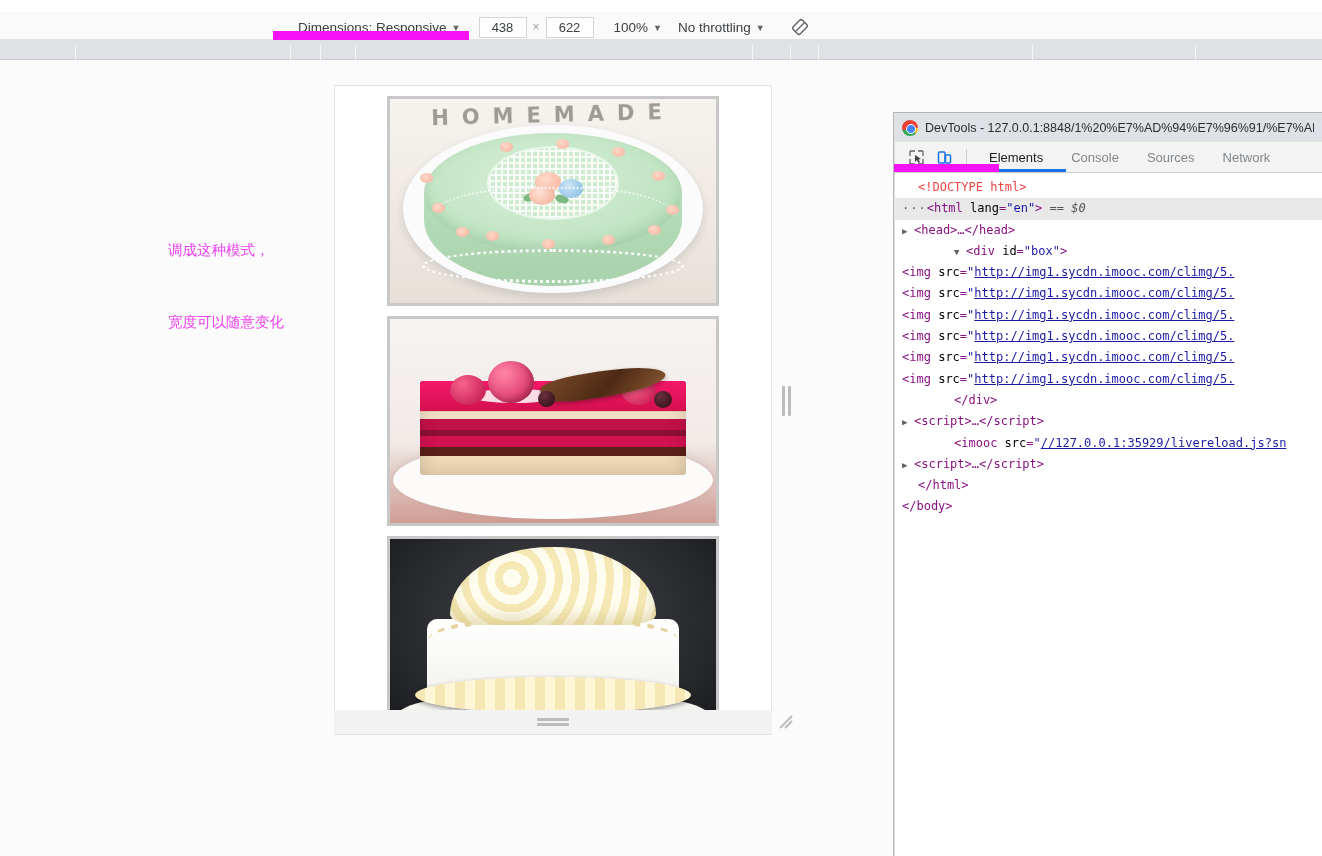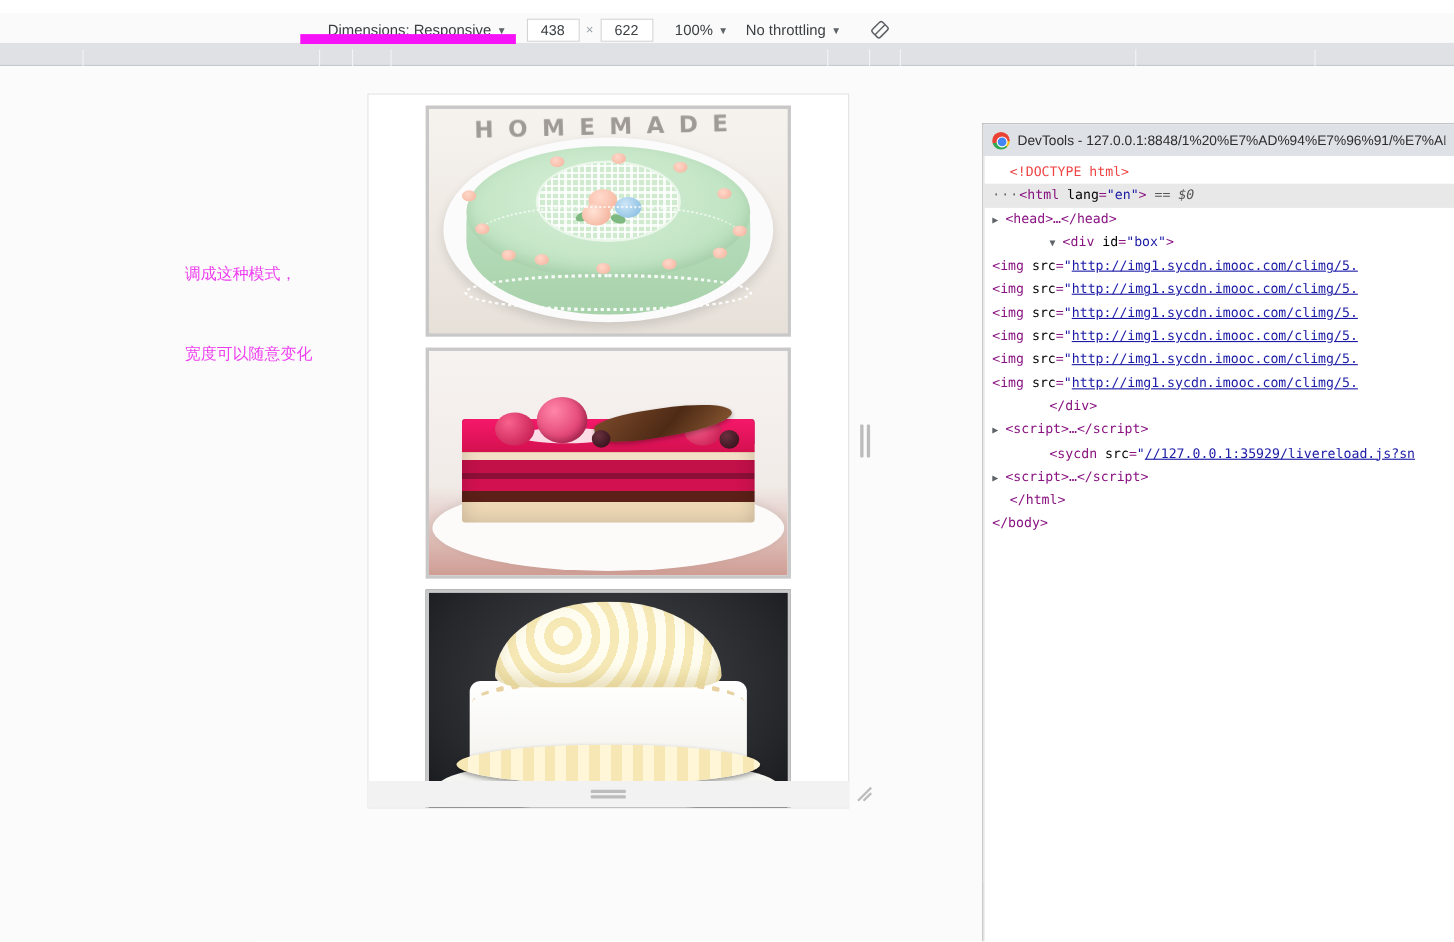--- a/index.html
+++ b/index.html
@@ -492,20 +492,43 @@
     </div>
   </div>
 
   <div class="devtools-window">
 
     <div class="dt-titlebar">
       <div class="chrome-logo"></div>
       <div class="dt-title-text">DevTools - 127.0.0.1:8848/1%20%E7%AD%94%E7%96%91/%E7%AD9</div>
     </div>
 
+    <div class="dt-tabbar">
+      <div class="tb-icon">
+        <svg width="17" height="17" viewBox="0 0 17 17">
+          <path d="M2 2 h5 M2 2 v5 M15 2 h-5 M15 2 v5 M2 15 h5 M2 15 v-5 M15 15 h-5 M15 15 v-5" stroke="#5f6368" stroke-width="1.3" fill="none"></path>
+          <path d="M7 6 L7 13 L9 11 L10.5 14 L12 13.2 L10.5 10.4 L13 10 Z" fill="#3c4043"></path>
+        </svg>
+      </div>
+      <div class="tb-icon">
+        <svg width="17" height="17" viewBox="0 0 17 17">
+          <rect x="2.5" y="3" width="6.5" height="11" rx="1" fill="none" stroke="#1a73e8" stroke-width="1.5"></rect>
+          <rect x="9.5" y="6" width="5" height="8" rx="1" fill="none" stroke="#1a73e8" stroke-width="1.5"></rect>
+        </svg>
+      </div>
+      <div class="tb-sep"></div>
+
+      <div class="dt-tab active">Elements</div>
+      <div class="dt-tab">Console</div>
+      <div class="dt-tab">Sources</div>
+      <div class="dt-tab">Network</div>
+
+      <div class="tab-underline-inner"></div>
+      <div class="anno-bar-dt"></div>
+    </div>
 
     <div class="dom-tree">
       <div class="gutter"></div>
 
       <div class="dom-row ind1">
         <span class="doctype">&lt;!DOCTYPE html&gt;</span>
       </div>
 
       <div class="dom-row selected">
         <span class="dots">···</span><span class="punc">&lt;</span><span class="tag">html</span>
@@ -550,21 +573,21 @@
 
       <div class="dom-row ind3">
         <span class="tag">&lt;/div&gt;</span>
       </div>
 
       <div class="dom-row ind2">
         <span class="tw">▶</span><span class="tag">&lt;script&gt;…&lt;/script&gt;</span>
       </div>
 
       <div class="dom-row ind3">
-        <span class="punc">&lt;</span><span class="tag">sycdn</span>
+        <span class="punc">&lt;</span><span class="tag">imooc</span>
         <span class="attr">src</span><span class="punc">=</span><span class="val">"</span><span class="link">//127.0.0.1:35929/livereload.js?sn</span>
       </div>
 
       <div class="dom-row ind2">
         <span class="tw">▶</span><span class="tag">&lt;script&gt;…&lt;/script&gt;</span>
       </div>
 
       <div class="dom-row ind1">
         <span class="tag">&lt;/html&gt;</span>
       </div>

